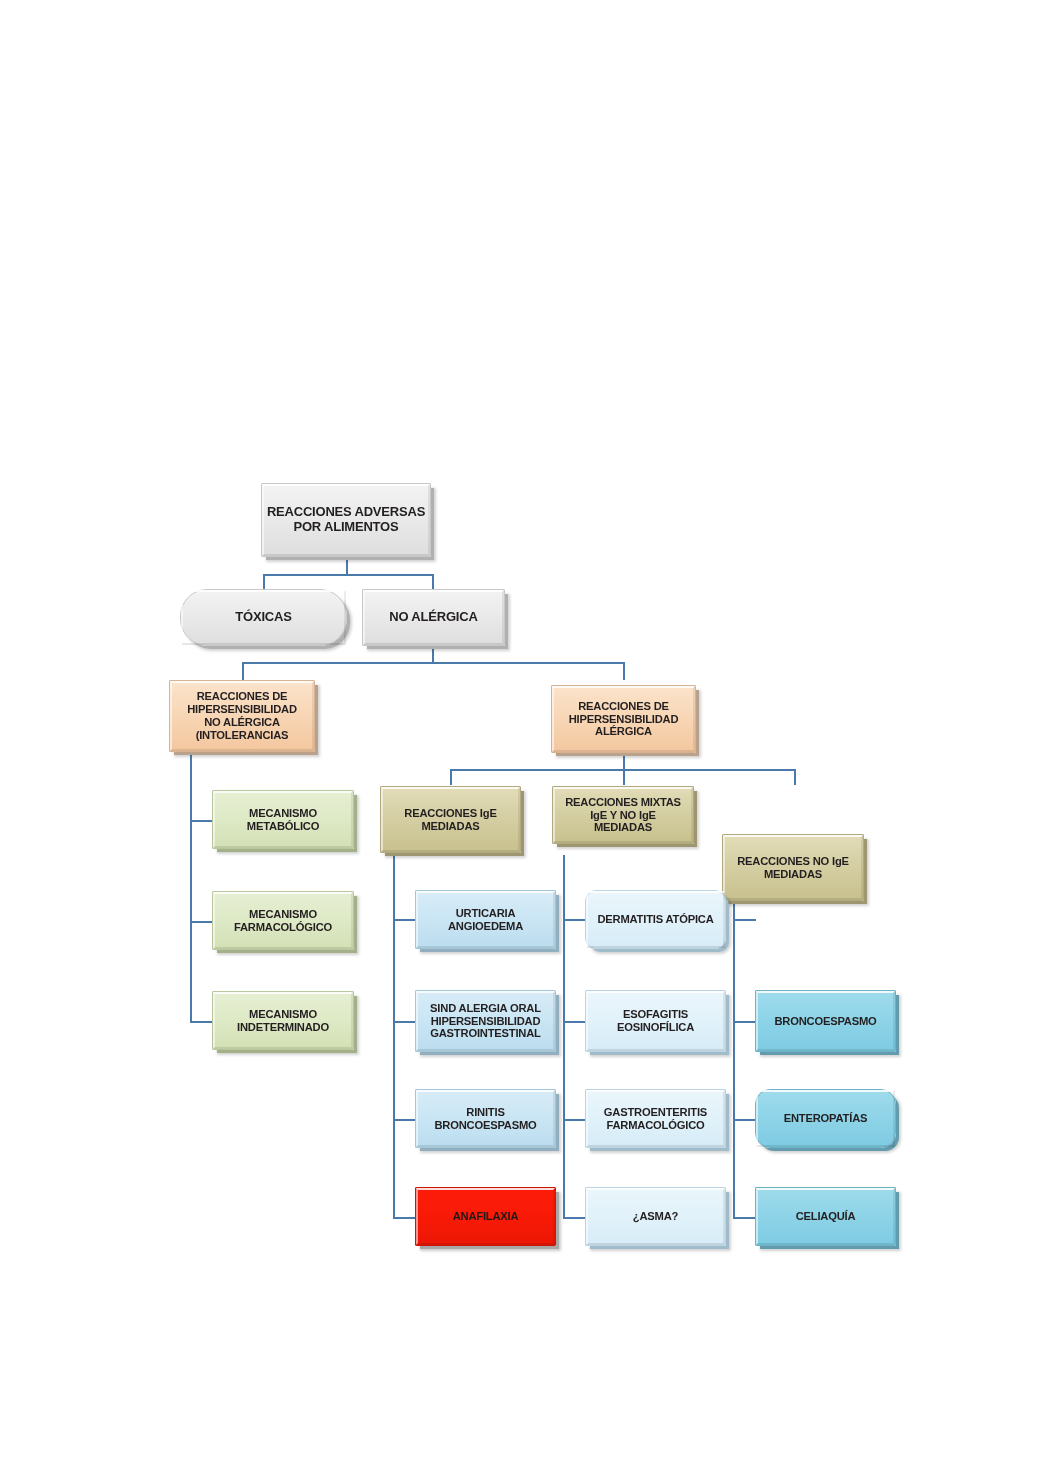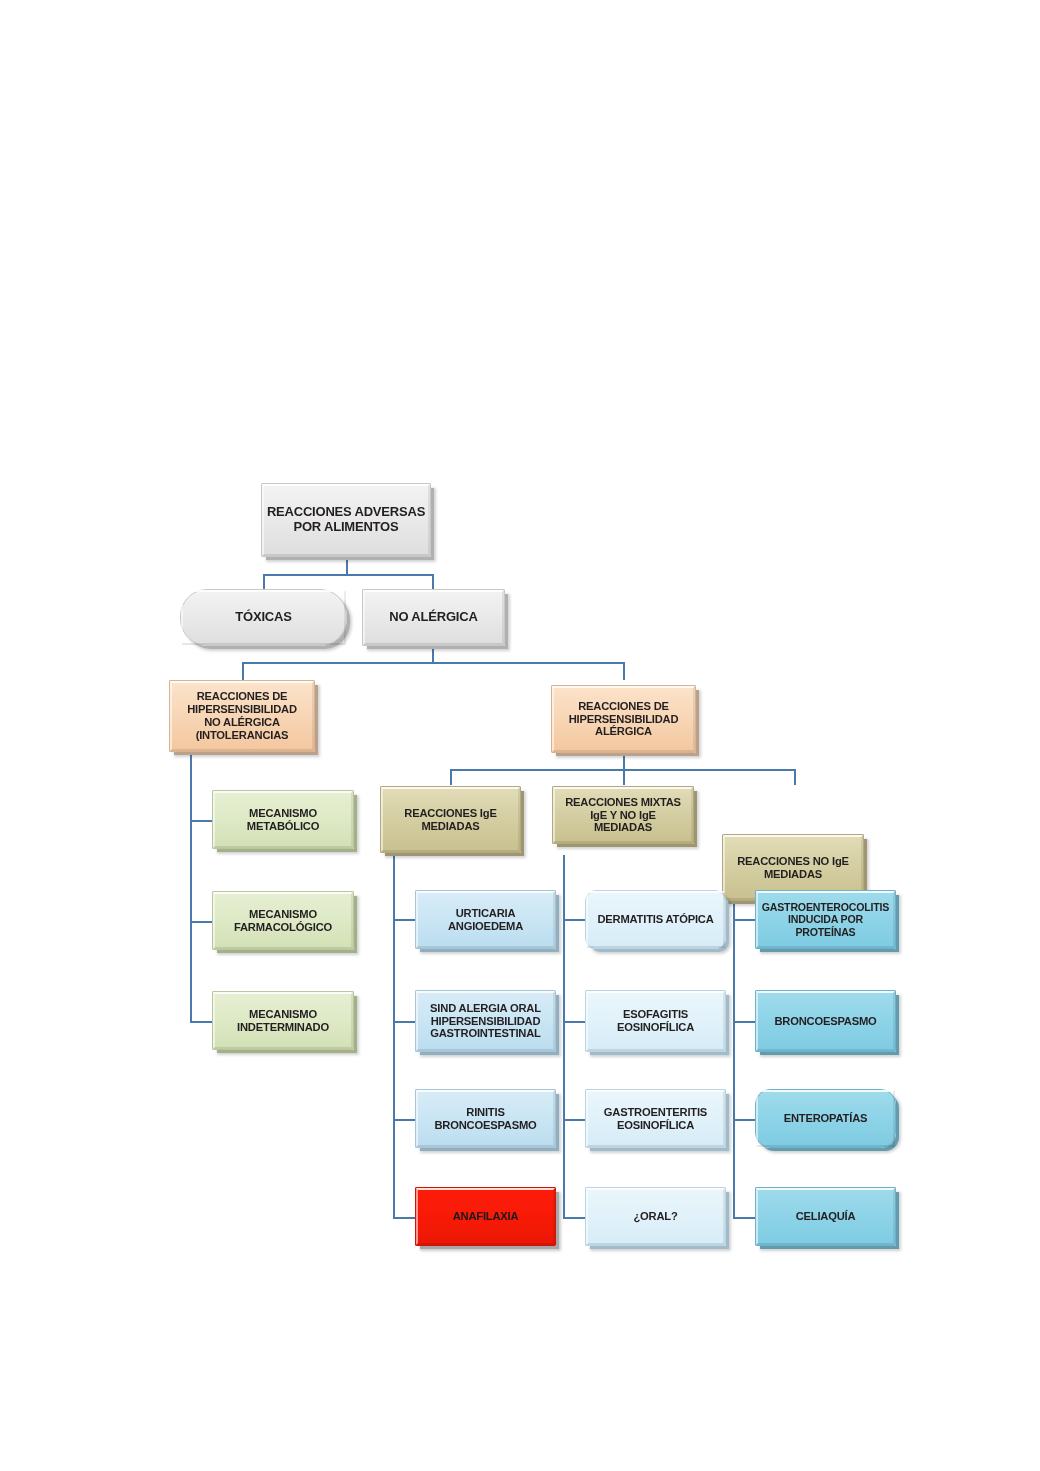--- a/index.html
+++ b/index.html
@@ -192,23 +192,20 @@
 HIPERSENSIBILIDAD
 GASTROINTESTINAL</div>
   <div class="node pal-blue fs11" style="left:415px; top:1089px; width:141px; height:59px;">RINITIS
 BRONCOESPASMO</div>
   <div class="node pal-red fs11" style="left:415px; top:1187px; width:141px; height:59px;">ANAFILAXIA</div>
 
   <div class="node pal-paleblue fs11" style="left:585px; top:890px; width:141px; height:59px;border-radius:11px;">DERMATITIS ATÓPICA</div>
   <div class="node pal-paleblue fs11" style="left:585px; top:990px; width:141px; height:62px;">ESOFAGITIS
 EOSINOFÍLICA</div>
   <div class="node pal-paleblue fs11" style="left:585px; top:1089px; width:141px; height:59px;">GASTROENTERITIS
-EOSINOFÍLICA</div>
-  <div class="node pal-paleblue fs11" style="left:585px; top:1187px; width:141px; height:59px;">¿ORAL?</div>
-
-  <div class="node pal-cyan fs105" style="left:755px; top:890px; width:141px; height:59px;">GASTROENTEROCOLITIS
-INDUCIDA POR
-PROTEÍNAS</div>
+FARMACOLÓGICO</div>
+  <div class="node pal-paleblue fs11" style="left:585px; top:1187px; width:141px; height:59px;">¿ASMA?</div>
+
   <div class="node pal-cyan fs11" style="left:755px; top:990px; width:141px; height:62px;">BRONCOESPASMO</div>
   <div class="node pal-cyan fs11" style="left:755px; top:1089px; width:141px; height:59px;border-radius:15px;">ENTEROPATÍAS</div>
   <div class="node pal-cyan fs11" style="left:755px; top:1187px; width:141px; height:59px;">CELIAQUÍA</div>
 
 </div>
 
 </body></html>

